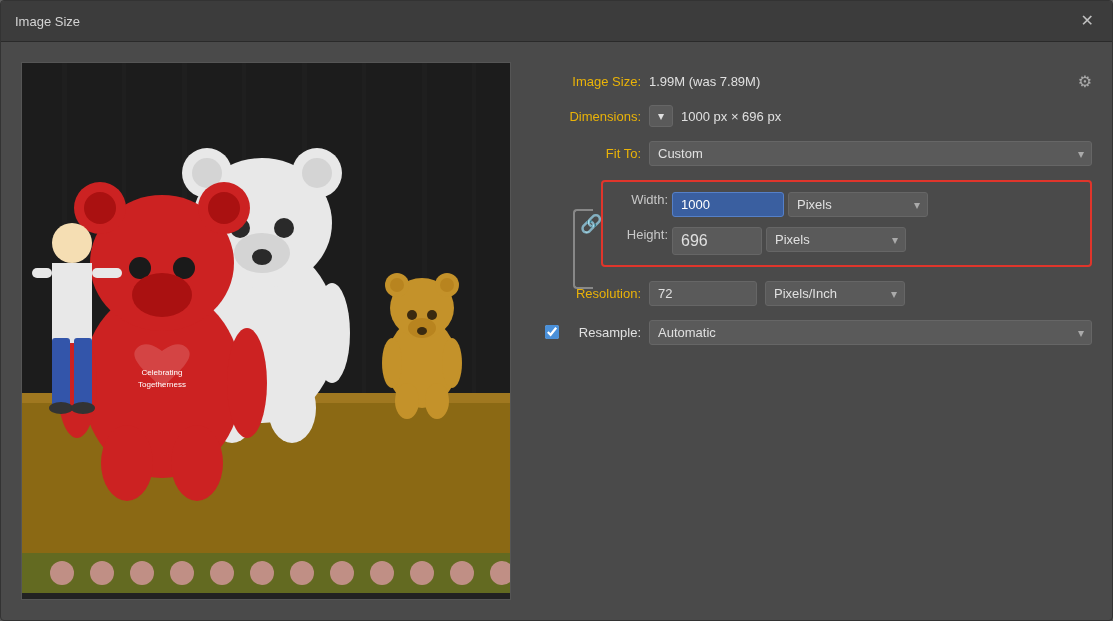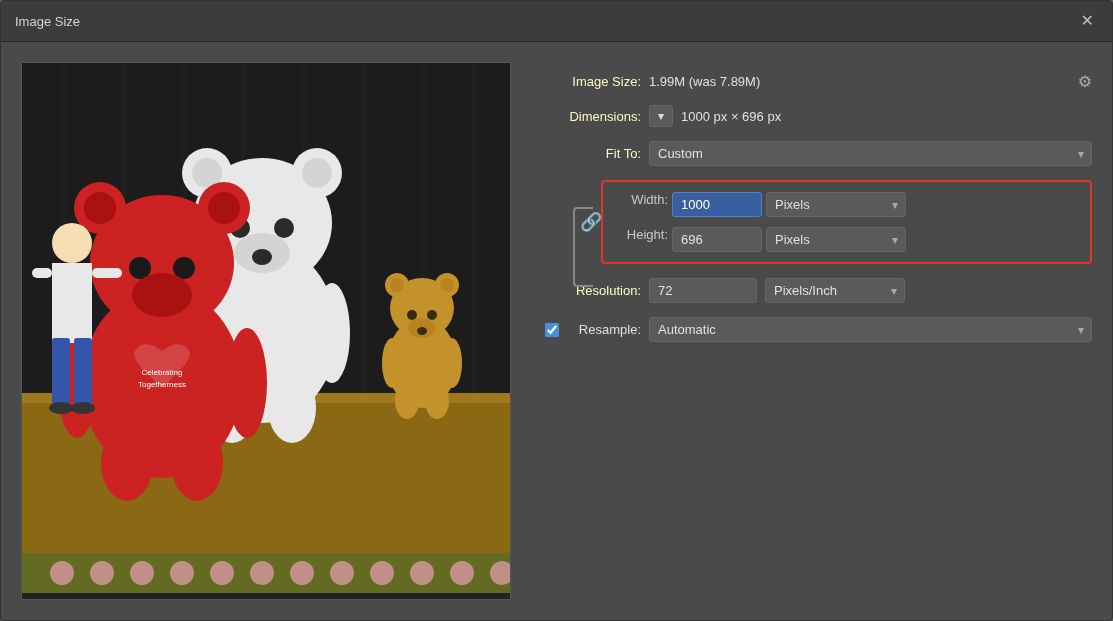--- a/index.html
+++ b/index.html
@@ -69,21 +69,21 @@
       gap: 0;
       padding-top: 10px;
     }
     .setting-row {
       display: flex;
       align-items: center;
       margin-bottom: 14px;
       gap: 8px;
     }
     .setting-label {
-      color: #fef9c3;
+      color: #eab308;
       text-align: right;
       min-width: 100px;
       flex-shrink: 0;
     }
     .setting-value {
       color: #e0e0e0;
       flex: 1;
     }
     .gear-icon {
       color: #aaa;
@@ -160,47 +160,47 @@
       min-width: 55px;
       text-align: right;
     }
     .wh-input {
       background: #3a5fa0;
       border: 1px solid #5580c8;
       border-radius: 3px;
       color: #fff;
       padding: 4px 8px;
       font-size: 13px;
-      width: 90px;
+      width: 112px;
       outline: none;
     }
     .height-input {
       background: #5a5a5a;
       border: 1px solid #666;
       border-radius: 3px;
       color: #e0e0e0;
       padding: 4px 8px;
-      font-size: 13px;
+      font-size: 16px;
       width: 90px;
       outline: none;
     }
     
     .res-input {
       background: #5a5a5a;
       border: 1px solid #666;
       border-radius: 3px;
       color: #e0e0e0;
       padding: 4px 8px;
       font-size: 13px;
       width: 108px;
     }
     
     .checkbox-label {
       display: flex;
-      align-items: flex-end;
+      align-items: flex-start;
       gap: 20px;
       cursor: pointer;
     }
     .checkbox-label input[type="checkbox"] {
       width: 14px;
       height: 14px;
       accent-color: #4a90d9;
     }
     
     .buttons-row {

